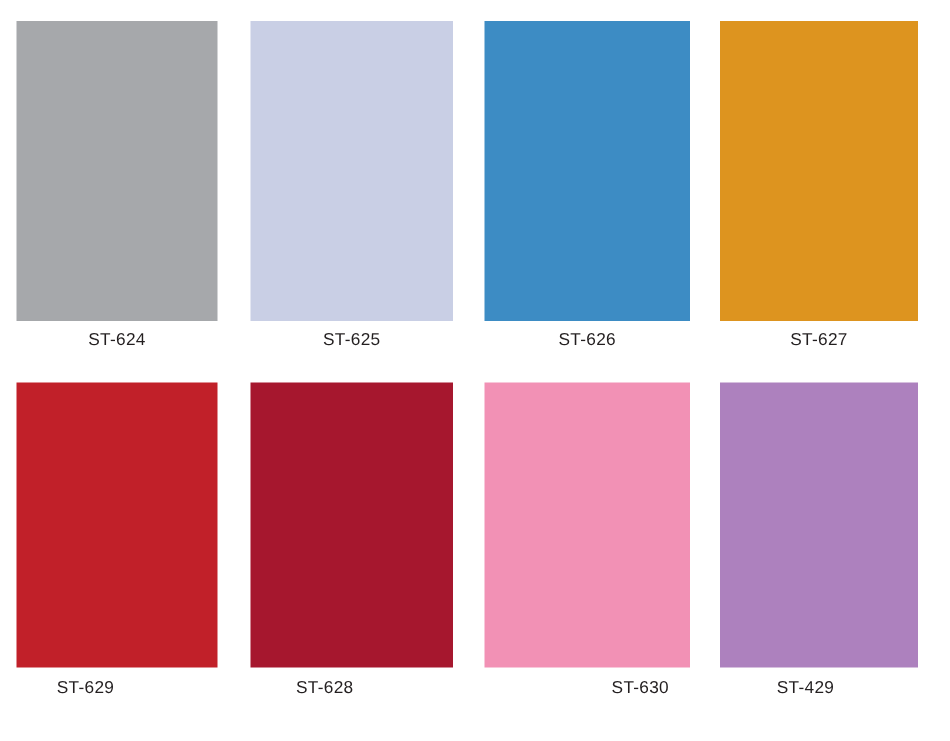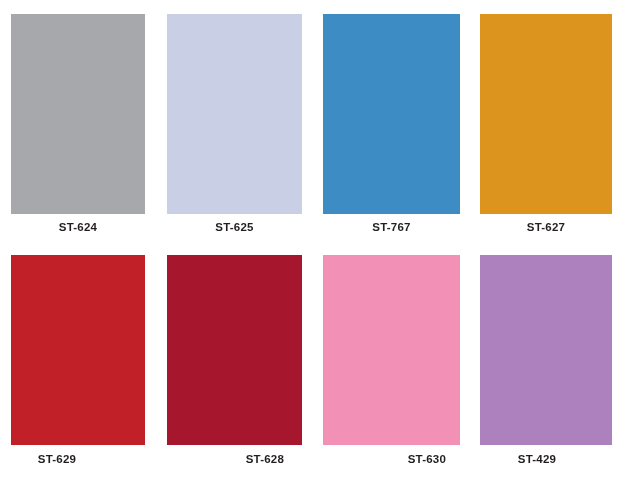--- a/index.html
+++ b/index.html
@@ -67,44 +67,44 @@
   #swatch-cell-st-631 { left: 480px; width: 132px; }
 
   #swatch-row-1 .swatch-chip { top: 14px; height: 200px; }
   #swatch-row-1 .swatch-label { top: 220px; }
 
   #swatch-row-2 .swatch-chip { top: 11px; height: 190px; }
   #swatch-row-2 .swatch-label { top: 208px; }
 
   
   #swatch-cell-st-629 .swatch-label { transform: translateX(-21px); }
-  #swatch-cell-st-628 .swatch-label { transform: translateX(-18px); text-align: right; }
+  #swatch-cell-st-628 .swatch-label { transform: translateX(-18px); }
   #swatch-cell-st-630 .swatch-label { transform: translateX(-14px); text-align: right; }
   #swatch-cell-st-631 .swatch-label { transform: translateX(-9px); }
 </style>
 </head>
 <body>
 
-<div id="palette-sheet" style="background-color: rgb(255, 255, 255); font-weight: bold;">
+<div id="palette-sheet" style="background-color: rgb(255, 255, 255);">
 
   <div class="swatch-row" id="swatch-row-1">
 
     <div class="swatch-cell" id="swatch-cell-st-624">
       <div class="swatch-chip" style="background-color: rgb(166, 168, 171);"></div>
       <div class="swatch-label" style="color: rgb(35, 31, 32);">ST-624</div>
     </div>
 
     <div class="swatch-cell" id="swatch-cell-st-625">
       <div class="swatch-chip" style="background-color: rgb(201, 207, 229);"></div>
       <div class="swatch-label" style="color: rgb(35, 31, 32);">ST-625</div>
     </div>
 
     <div class="swatch-cell" id="swatch-cell-st-626">
       <div class="swatch-chip" style="background-color: rgb(61, 140, 196);"></div>
-      <div class="swatch-label" style="color: rgb(35, 31, 32);">ST-767</div>
+      <div class="swatch-label" style="color: rgb(35, 31, 32);">ST-626</div>
     </div>
 
     <div class="swatch-cell" id="swatch-cell-st-627">
       <div class="swatch-chip" style="background-color: rgb(221, 148, 31);"></div>
       <div class="swatch-label" style="color: rgb(35, 31, 32);">ST-627</div>
     </div>
 
   </div>
 
   <div class="swatch-row" id="swatch-row-2">

